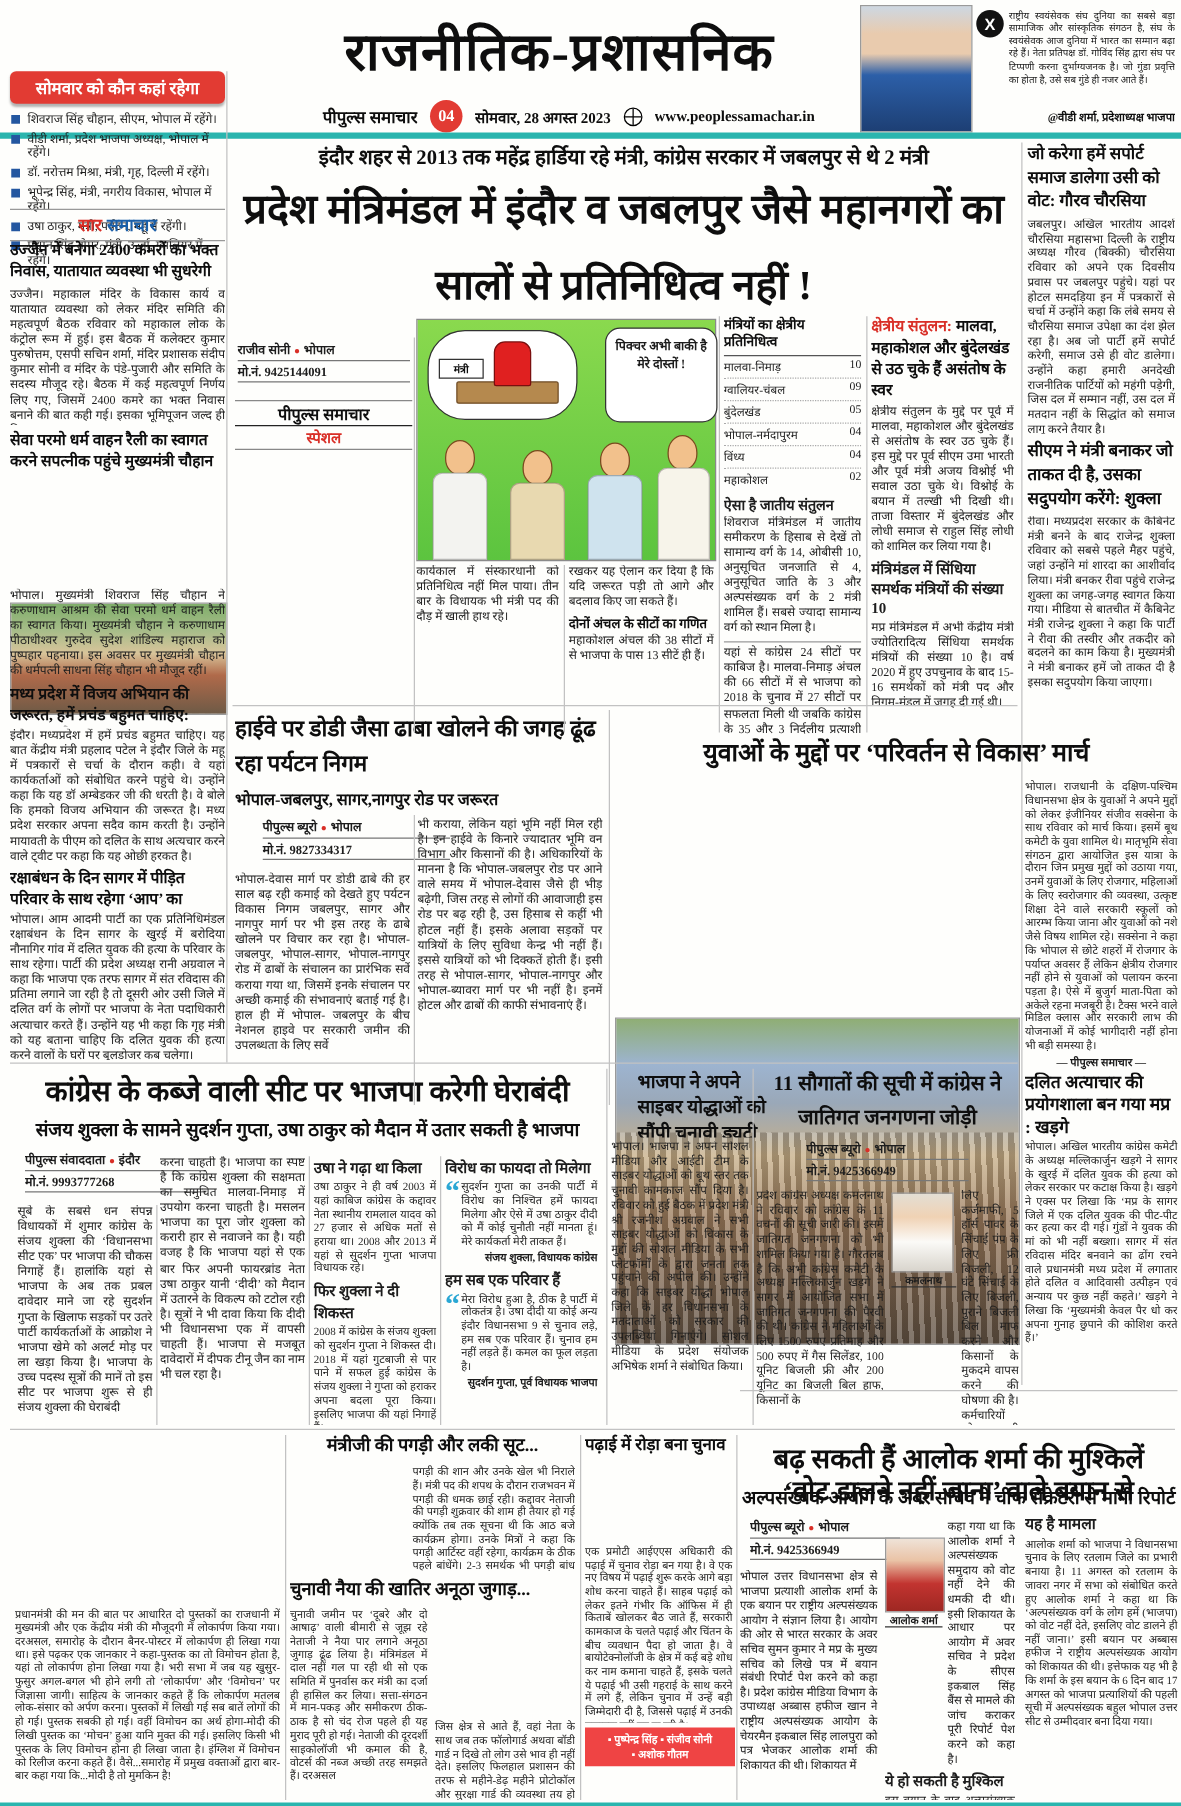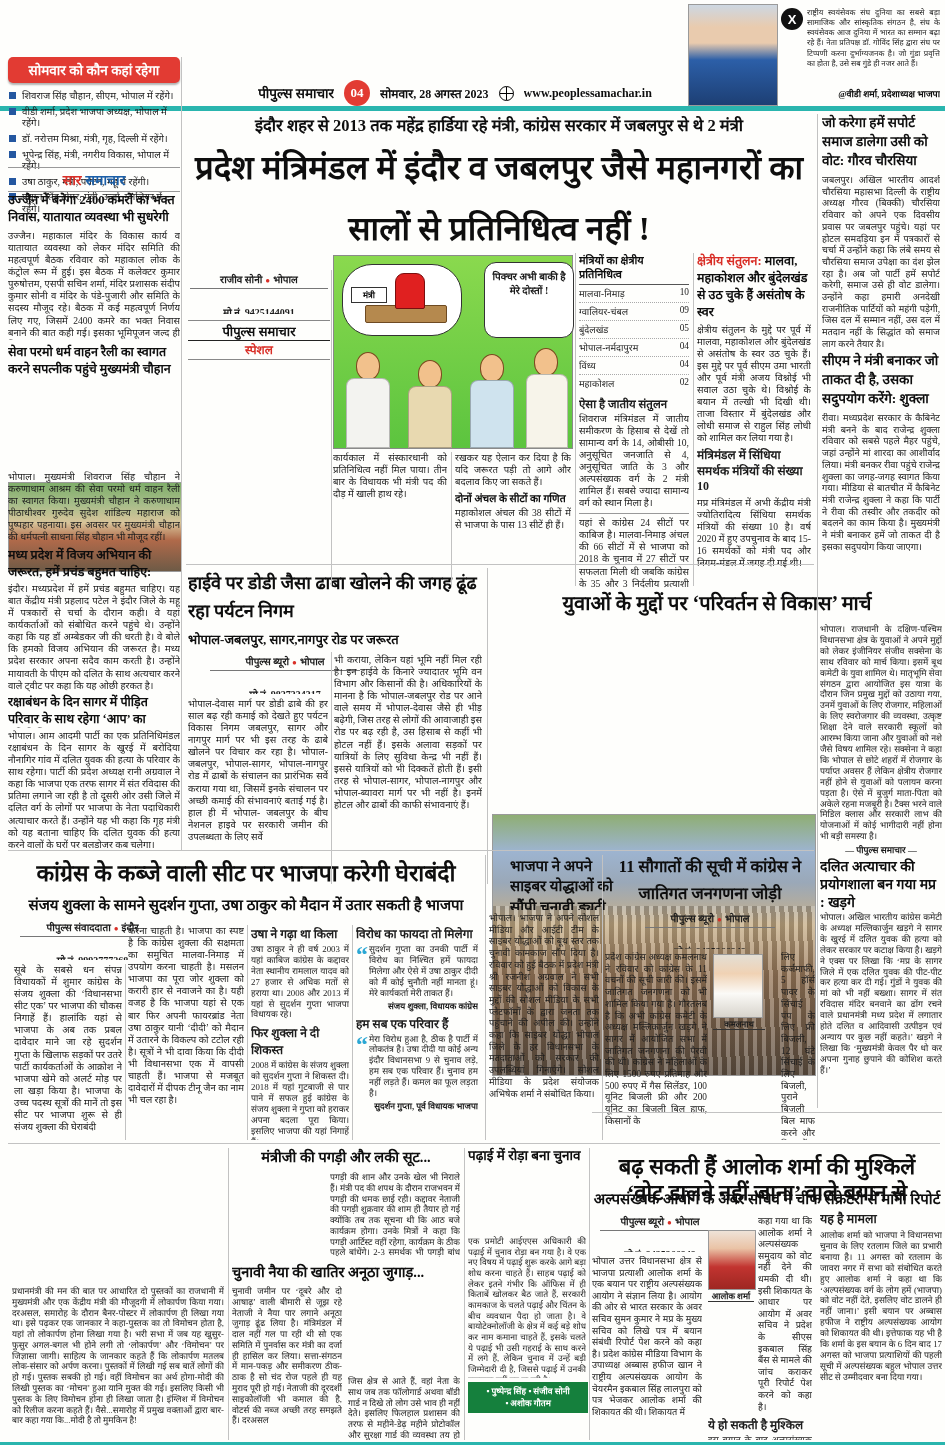--- a/index.html
+++ b/index.html
@@ -8,23 +8,23 @@
   .abs{position:absolute}
   .hd{font-weight:700;color:#0e0e0e;overflow:hidden}
   .c{text-align:center}
   .nw{white-space:nowrap}
   .t{font-size:9.6px;line-height:1.26;text-align:justify;overflow:hidden}
   .ts{font-size:8.8px;line-height:1.24;text-align:justify;overflow:hidden}
   .red{color:#d92f27}.blue{color:#1b5fa8}
   .rule{background:#c2c2c2}
   .teal{background:#2ab5ae}
   
-  .byl{text-align:center;font-size:10px;font-weight:700;overflow:hidden}
+  .byl{text-align:left;font-size:10px;font-weight:700;overflow:hidden}
   .byl .nm .dot::before{content:"●";color:#d92f27;font-size:8px;padding:0 3px}
-  .byl .ph{border-top:1px solid #777;border-bottom:1px solid #777;margin-top:2px;padding:16px 0}
+  .byl .ph{border-top:1px solid #777;border-bottom:1px solid #777;margin-top:2px;padding:1px 0}
   
   .schedbox{background:#e23b33;color:#fff;border-radius:5px;display:flex;align-items:center;
             justify-content:center;font-weight:700;font-size:13.5px;box-shadow:0 2px 2px rgba(0,0,0,.3)}
   .bl{list-style:none;margin:0;padding:0;font-size:9.7px;line-height:1.2}
   .bl li{position:relative;padding-left:14px;margin-bottom:4px}
   .bl li::before{content:"";position:absolute;left:1px;top:2px;width:7px;height:7px;background:#2457a0}
   .saar{display:flex;justify-content:center;gap:4px;font-weight:700;font-size:14px;
         border-top:1px solid #999;border-bottom:1px solid #999;padding:2px 0}
   
   .pgno{width:26px;height:26px;border-radius:50%;background:#e23b33;color:#fff;font-weight:700;
@@ -48,32 +48,33 @@
   .ph-as{background:linear-gradient(180deg,#efe3d8 0%,#eac3a6 30%,#c23430 62%,#9e2722 100%)}
   .cap{font-size:8.5px;font-weight:700;text-align:center;border-bottom:1px solid #333;overflow:hidden}
   
   .cartoon{background:linear-gradient(180deg,#8ad94e,#5cc43f);border:1px solid #8a8a8a}
   .bub{position:absolute;background:#fff;border:1.5px solid #333;border-radius:12px;
        font-weight:700;text-align:center;overflow:hidden}
   .q{position:relative;padding-left:13px}
   .q::before{content:"\201C";position:absolute;left:0;top:-4px;color:#2aa7d4;font-size:24px;font-weight:700}
   .attr{font-size:8.6px;font-weight:700;text-align:right;overflow:hidden}
   .subh{font-weight:700;font-size:11.5px;overflow:hidden}
-  .credits{background:#15803d;color:#fff;font-size:8.6px;font-weight:700;text-align:center;padding:3px 1px;line-height:1.45}
+  .credits{background:#ef4444;color:#fff;font-size:8.6px;font-weight:700;text-align:center;padding:3px 1px;line-height:1.45}
   .credits span::before{content:"▪ ";color:#fff}
   .fig-head{position:absolute;width:22px;height:26px;background:#f2c18c;border:1px solid #7a4a1f;border-radius:50% 50% 46% 46%}
   .fig-body{position:absolute;border-radius:8px 8px 0 0;border:1px solid rgba(0,0,0,.25)}
   .mcredit{font-size:8.8px;font-weight:700;text-align:center}
   .mcredit::before{content:"— "}.mcredit::after{content:" —"}
 </style>
 </head>
 <body>
 
 <div class="page">
 
+  <div class="abs hd c nw" style="left:185px;top:6px;width:525px;height:74px;font-size:42px;line-height:74px;letter-spacing:1px">राजनीतिक-प्रशासनिक</div>
   <div class="abs" style="left:240px;top:80px;width:430px;height:26px;display:flex;align-items:center;justify-content:center;gap:10px">
     <span class="hd nw" style="font-size:13.5px">पीपुल्स समाचार</span>
     <span class="pgno">04</span>
     <span class="hd nw" style="font-size:12px">सोमवार, 28 अगस्त 2023</span>
     <span class="globe"></span>
     <span class="hd nw" style="font-size:12px">www.peoplessamachar.in</span>
   </div>
   <div class="abs photo ph-vd" style="left:688px;top:4px;width:88px;height:100px"></div>
   <div class="abs xlogo" style="left:781px;top:8px"></div>
   <div class="abs ts" style="left:807px;top:8px;width:133px;height:76px;font-size:7.8px;line-height:1.3">राष्ट्रीय स्वयंसेवक संघ दुनिया का सबसे बड़ा सामाजिक और सांस्कृतिक संगठन है, संघ के स्वयंसेवक आज दुनिया में भारत का सम्मान बढ़ा रहे हैं। नेता प्रतिपक्ष डॉ. गोविंद सिंह द्वारा संघ पर टिप्पणी करना दुर्भाग्यजनक है। जो गुंडा प्रवृत्ति का होता है, उसे सब गुंडे ही नजर आते हैं।</div>
@@ -232,21 +233,21 @@
   <div class="abs hd" style="left:510px;top:856px;width:110px;height:54px;font-size:15px;line-height:1.35">भाजपा ने अपने साइबर योद्धाओं को सौंपी चुनावी ड्यूटी</div>
   <div class="abs t" style="left:489px;top:913px;width:110px;height:227px;font-size:9.3px">भोपाल। भाजपा ने अपने सोशल मीडिया और आईटी टीम के साइबर योद्धाओं को बूथ स्तर तक चुनावी कामकाज सौंप दिया है। रविवार को हुई बैठक में प्रदेश मंत्री श्री रजनीश अग्रवाल ने सभी साइबर योद्धाओं को विकास के मुद्दों की सोशल मीडिया के सभी प्लेटफॉर्मों के द्वारा जनता तक पहुंचाने की अपील की। उन्होंने कहा कि साइबर योद्धा भोपाल जिले के हर विधानसभा के मतदाताओं को सरकार की उपलब्धियां गिनाएंगे। सोशल मीडिया के प्रदेश संयोजक अभिषेक शर्मा ने संबोधित किया।</div>
 
   <div class="abs hd c" style="left:605px;top:853px;width:210px;height:56px;font-size:16.5px;line-height:1.65">11 सौगातों की सूची में कांग्रेस ने जातिगत जनगणना जोड़ी</div>
   <div class="abs byl" style="left:645px;top:911px;width:130px;height:38px">
     <div class="nm"><span>पीपुल्स ब्यूरो</span><span class="dot"></span><span>भोपाल</span></div>
     <div class="ph">मो.नं. 9425366949</div>
   </div>
   <div class="abs t" style="left:605px;top:952px;width:102px;height:188px;font-size:9.3px">प्रदेश कांग्रेस अध्यक्ष कमलनाथ ने रविवार को कांग्रेस के 11 वचनों की सूची जारी की। इसमें जातिगत जनगणना को भी शामिल किया गया है। गौरतलब है कि अभी कांग्रेस कमेटी के अध्यक्ष मल्लिकार्जुन खड़गे ने सागर में आयोजित सभा में जातिगत जनगणना की पैरवी की थी। कांग्रेस ने महिलाओं के लिए 1500 रुपए प्रतिमाह और 500 रुपए में गैस सिलेंडर, 100 यूनिट बिजली फ्री और 200 यूनिट का बिजली बिल हाफ, किसानों के</div>
   <div class="abs" style="left:713px;top:952px;width:102px;height:188px;overflow:hidden">
-    <div style="float:left;width:52px;margin:2px 16px 2px 0">
+    <div style="float:left;width:52px;margin:2px 4px 2px 0">
       <div class="photo ph-kn" style="width:48px;height:62px"></div>
       <div class="cap">कमलनाथ</div>
     </div>
     <p class="t" style="margin:0;font-size:9.3px">लिए कर्जमाफी, 5 हॉर्स पावर के सिंचाई पंप के लिए फ्री बिजली, 12 घंटे सिंचाई के लिए बिजली, पुराने बिजली बिल माफ करने और किसानों के मुकदमे वापस करने की घोषणा की है। कर्मचारियों को पुरानी पेंशन देने का वादा किया है, वहीं ओबीसी को 27% आरक्षण देने का भी वचन दिया है। कमलनाथ ने कहा कि कांग्रेस सरकार ने अन्य पिछड़ा वर्ग को 27% आरक्षण दिया था लेकिन भाजपा ने समाप्त कर दिया।</p>
   </div>
 
   <div class="abs ts" style="left:12px;top:1286px;width:212px;height:154px;font-size:8.7px">प्रधानमंत्री की मन की बात पर आधारित दो पुस्तकों का राजधानी में मुख्यमंत्री और एक केंद्रीय मंत्री की मौजूदगी में लोकार्पण किया गया। दरअसल, समारोह के दौरान बैनर-पोस्टर में लोकार्पण ही लिखा गया था। इसे पढ़कर एक जानकार ने कहा-पुस्तक का तो विमोचन होता है, यहां तो लोकार्पण होना लिखा गया है। भरी सभा में जब यह खुसुर-फुसुर अगल-बगल भी होने लगी तो ‘लोकार्पण’ और ‘विमोचन’ पर जिज्ञासा जागी। साहित्य के जानकार कहते हैं कि लोकार्पण मतलब लोक-संसार को अर्पण करना। पुस्तकों में लिखी गई सब बातें लोगों की हो गई। पुस्तक सबकी हो गई। वहीं विमोचन का अर्थ होगा-मोदी की लिखी पुस्तक का ‘मोचन’ हुआ यानि मुक्त की गई। इसलिए किसी भी पुस्तक के लिए विमोचन होना ही लिखा जाता है। इंग्लिश में विमोचन को रिलीज करना कहते हैं। वैसे...समारोह में प्रमुख वक्ताओं द्वारा बार-बार कहा गया कि...मोदी है तो मुमकिन है!</div>
 
   <div class="abs hd c nw" style="left:232px;top:1146px;width:228px;height:22px;font-size:14.5px;line-height:22px">मंत्रीजी की पगड़ी और लकी सूट...</div>
 

